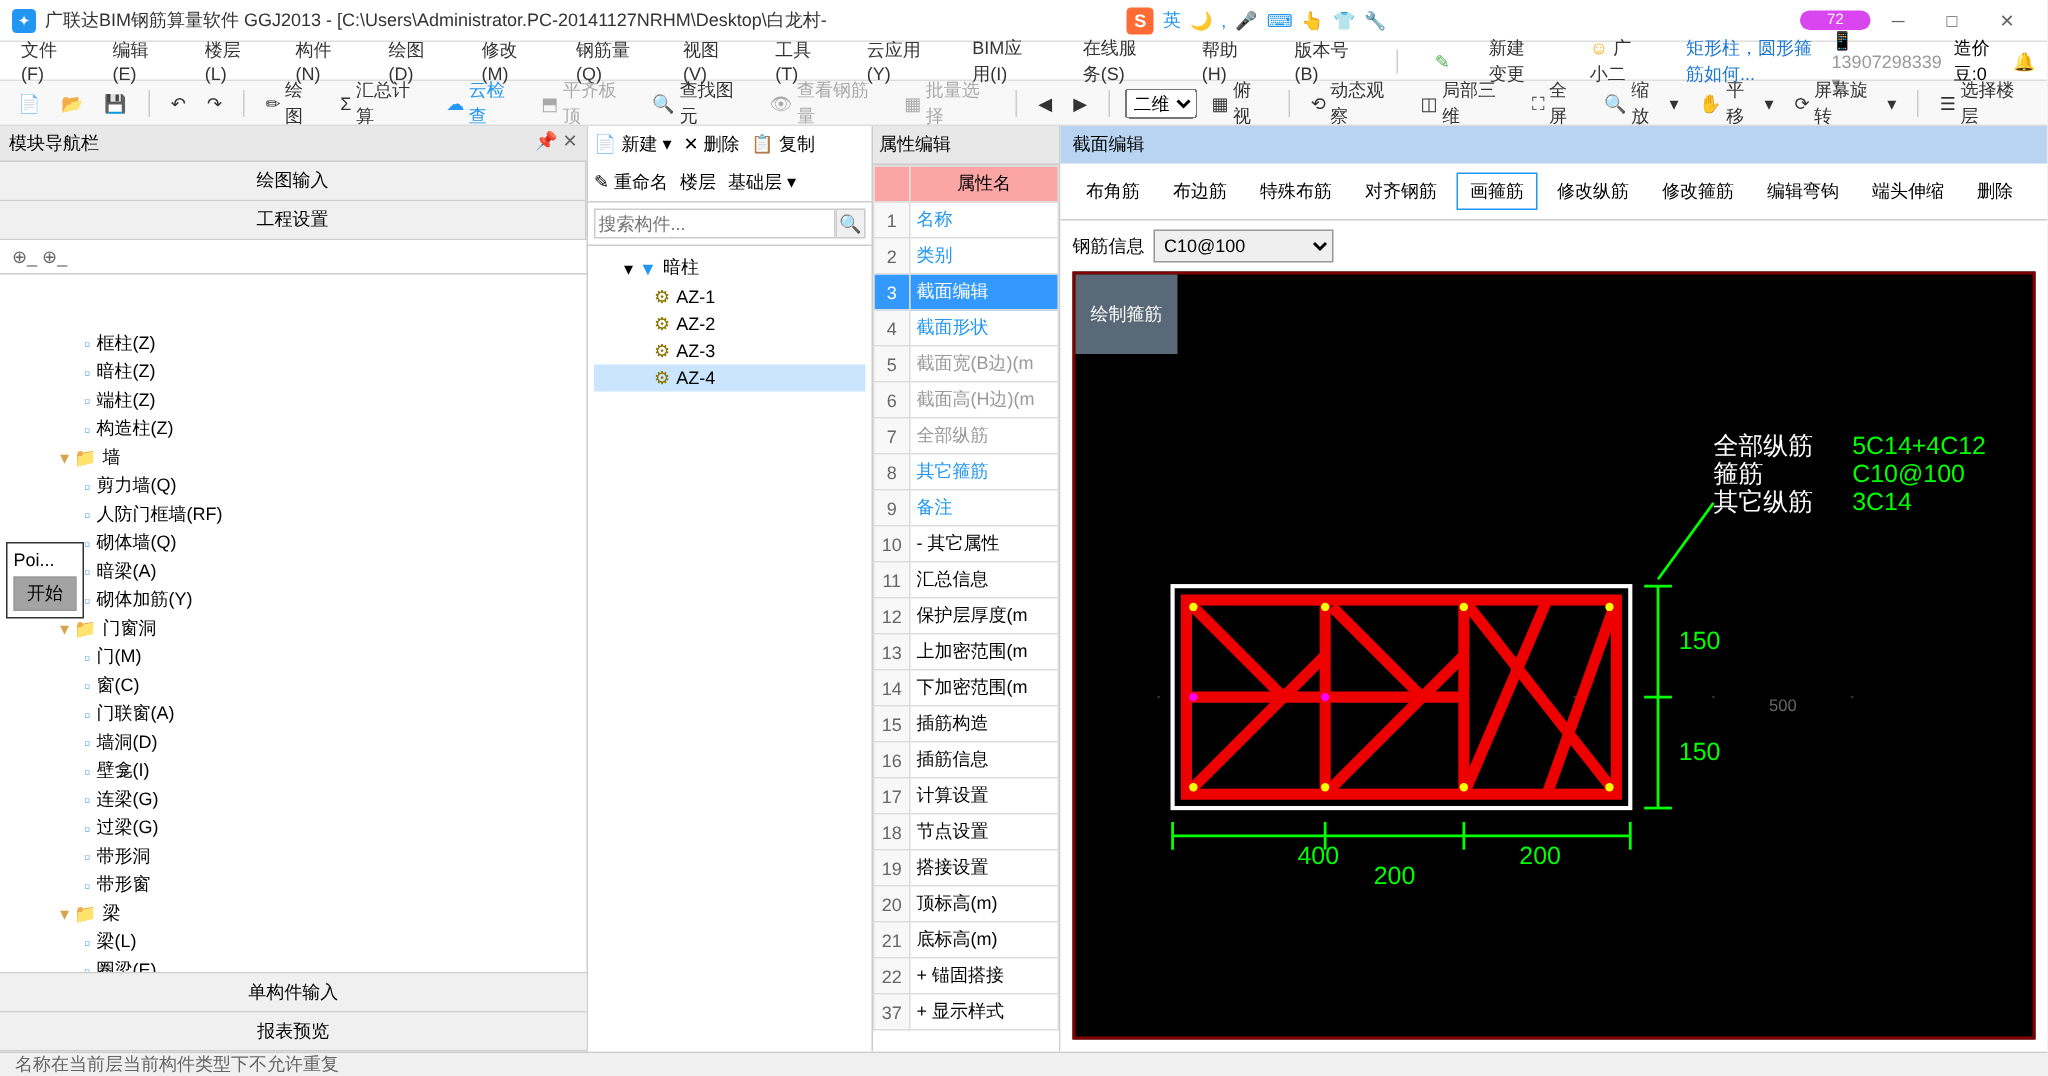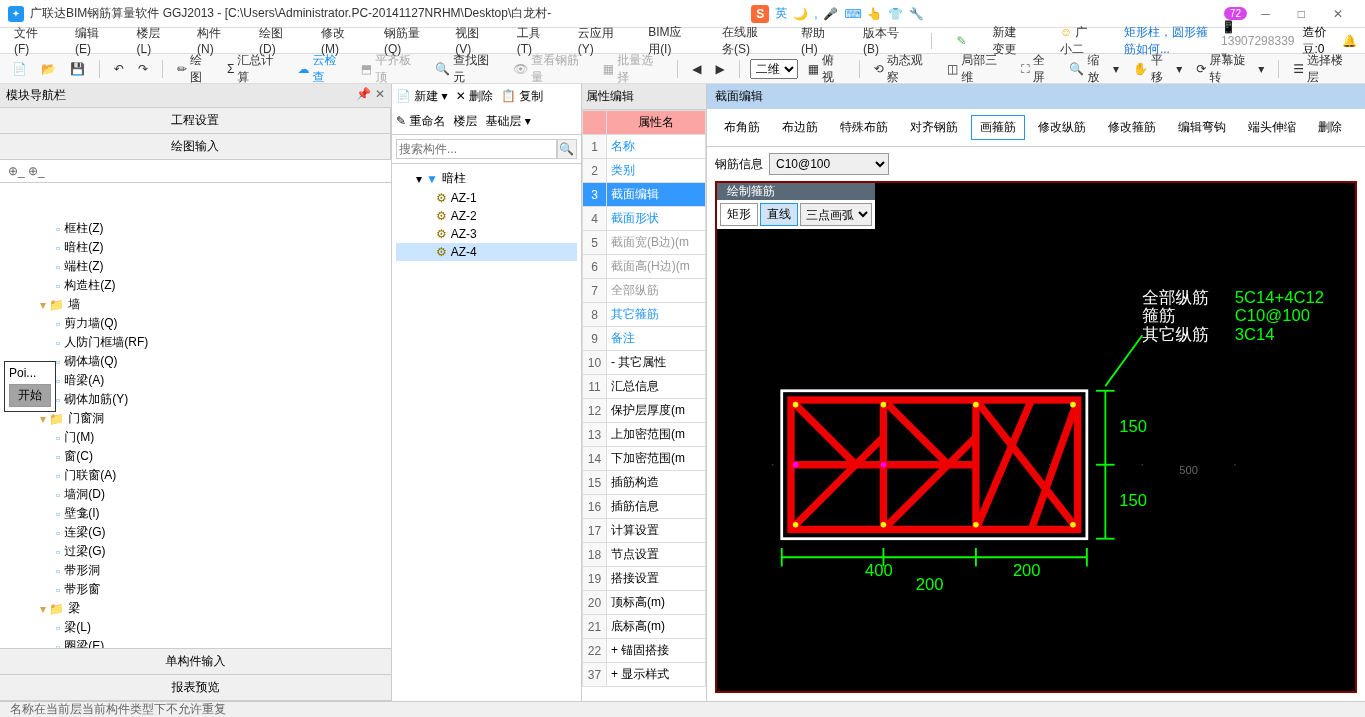--- a/index.html
+++ b/index.html
@@ -5,21 +5,21 @@
 * { margin: 0; padding: 0; box-sizing: border-box; font-family: "Microsoft YaHei", sans-serif; font-size: 12px; }
 body { width: 1365px; height: 717px; background: #f0f0f0; overflow: hidden; position: relative; }
 
 .titlebar { height: 28px; background: #fff; display: flex; align-items: center; padding: 0 8px; border-bottom: 1px solid #ddd; }
 .titlebar .icon { width: 16px; height: 16px; background: #2196f3; border-radius: 3px; margin-right: 6px; display: flex; align-items: center; justify-content: center; color: #fff; font-size: 10px; }
 .titlebar .title { color: #333; flex: 0 0 auto; }
 .titlebar .spacer { flex: 1; }
 .titlebar .ime { display: flex; gap: 6px; align-items: center; margin-left: 200px; }
 .titlebar .ime span { color: #2196f3; }
 .titlebar .ime .s { background: #ff6b35; color: #fff; width: 18px; height: 18px; border-radius: 3px; display: flex; align-items: center; justify-content: center; font-weight: bold; }
-.titlebar .badge { background: #d946ef; color: #fff; padding: 1px 6px; border-radius: 8px; font-size: 10px; }
+.titlebar .badge { background: #d946ef; color: #fff; padding: 1px 18px; border-radius: 8px; font-size: 10px; }
 .titlebar .winbtn { padding: 0 14px; color: #666; cursor: pointer; }
 
 .menubar { height: 26px; background: #fff; display: flex; align-items: center; padding: 0 8px; border-bottom: 1px solid #ddd; gap: 20px; }
 .menubar .item { padding: 2px 6px; color: #333; cursor: pointer; }
 .menubar .sep { border-left: 1px solid #ccc; height: 16px; margin: 0 4px; }
 .menubar .right { margin-left: auto; display: flex; align-items: center; gap: 8px; }
 .menubar .phone { color: #999; }
 .menubar .bell { color: #ffa500; }
 .menubar .blue-link { color: #1976d2; }
 
@@ -73,21 +73,21 @@
 
 .right-panel { flex: 1; display: flex; flex-direction: column; background: #fff; }
 .right-panel .header { background: #b8d4f0; padding: 4px 8px; }
 .right-panel .tabs { display: flex; gap: 4px; padding: 6px 8px; border-bottom: 1px solid #ccc; }
 .right-panel .tab { padding: 3px 8px; border: 1px solid transparent; cursor: pointer; }
 .right-panel .tab.active { border: 1px solid #2196f3; }
 .right-panel .info-row { display: flex; align-items: center; padding: 6px 8px; gap: 6px; }
 .right-panel .info-row select { border: 1px solid #999; padding: 2px; width: 120px; }
 .right-panel .canvas-area { flex: 1; background: #000; position: relative; margin: 0 8px 8px; border: 2px solid #800000; }
 .right-panel .draw-toolbar { position: absolute; left: 0; top: 0; background: #6b7a8f; padding: 0; z-index: 5; }
-.right-panel .draw-toolbar .title { color: #fff; padding: 0 10px; background: #5a6978; }
+.right-panel .draw-toolbar .title { color: #fff; padding: 18px 10px; background: #5a6978; }
 .right-panel .draw-toolbar .btns { display: flex; background: #fff; padding: 3px; gap: 2px; }
 .right-panel .draw-toolbar button { padding: 2px 6px; border: 1px solid #999; background: #fff; }
 .right-panel .draw-toolbar button.active { background: #d0e4f5; border-color: #2196f3; }
 .right-panel .draw-toolbar select { border: 1px solid #999; padding: 1px; }
 
 .canvas-svg { width: 100%; height: 100%; }
 .status { position: absolute; bottom: 0; left: 0; right: 0; background: #fff; padding: 3px 10px; display: flex; gap: 40px; border-top: 1px solid #ccc; font-size: 12px; }
 
 .footer { height: 16px; background: #f0f0f0; border-top: 1px solid #ccc; display: flex; align-items: center; padding: 0 10px; gap: 20px; font-size: 11px; color: #666; }
 
@@ -178,24 +178,24 @@
 </div>
 
 <div class="main">
 
   <div class="left-panel">
     <div class="nav-header">
       <span>模块导航栏</span>
       <span class="pin">📌 ✕</span>
     </div>
     <div class="tab-row">
-        <div class="tab">工程设置</div>
+        <div class="tab">绘图输入</div>
       </div>
     <div class="tab-row">
-        <div class="tab">绘图输入</div>
+        <div class="tab">工程设置</div>
       </div>
     <div class="icon-bar">⊕_ ⊕_</div>
     <div class="tree" id="nav-tree">
       <div class="tooltip">
         <div>Poi...</div>
         <button class="start-btn">开始</button>
       </div>
     <div style="height: 16px;"></div>
         <div style="height: 16px;"></div>
         <div class="tree-item l3">
@@ -451,25 +451,20 @@
         <span class="tab">端头伸缩</span>
         <span class="tab">删除</span>
       </div>
     <div class="info-row">
       <span>钢筋信息</span>
       <select><option>C10@100</option></select>
     </div>
     <div class="canvas-area">
       <div class="draw-toolbar">
         <div class="title">绘制箍筋</div>
-        <div class="btns">
-          <button>矩形</button>
-          <button class="active">直线</button>
-          <select><option>三点画弧</option></select>
-        </div>
       </div>
       <svg class="canvas-svg" viewBox="0 0 690 500">
 
         <g fill="#333">
           <circle cx="60" cy="280" r="1"></circle>
             <circle cx="160" cy="280" r="1"></circle>
             <circle cx="260" cy="280" r="1"></circle>
             <circle cx="360" cy="280" r="1"></circle>
             <circle cx="460" cy="280" r="1"></circle>
             <circle cx="560" cy="280" r="1"></circle>

